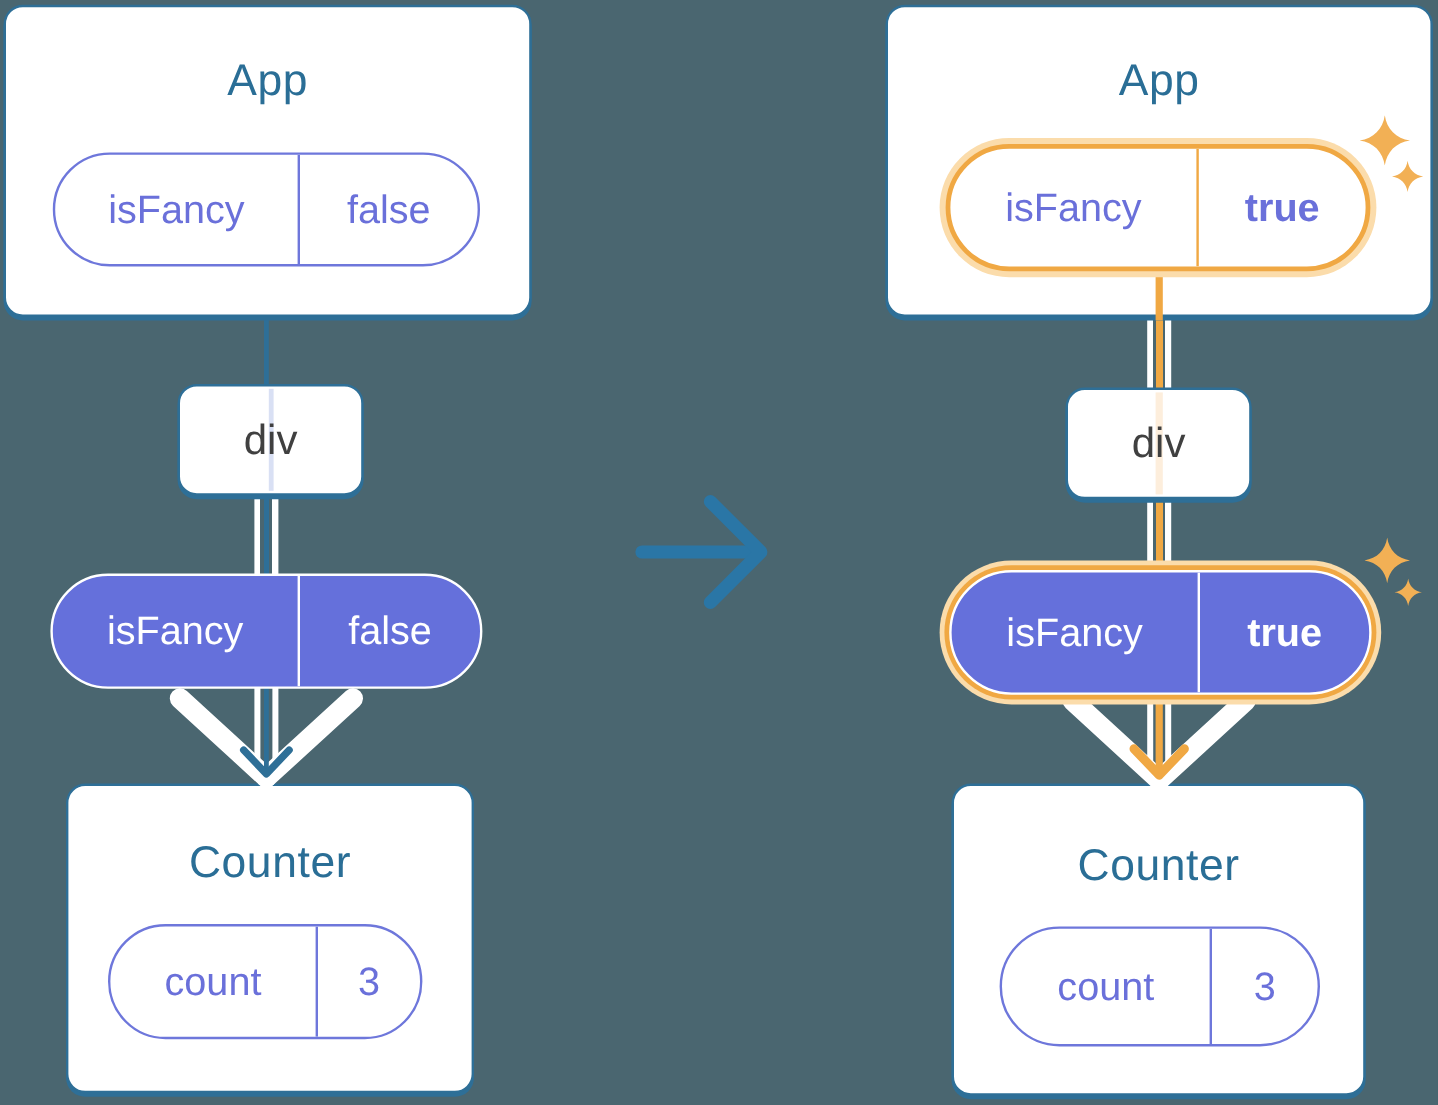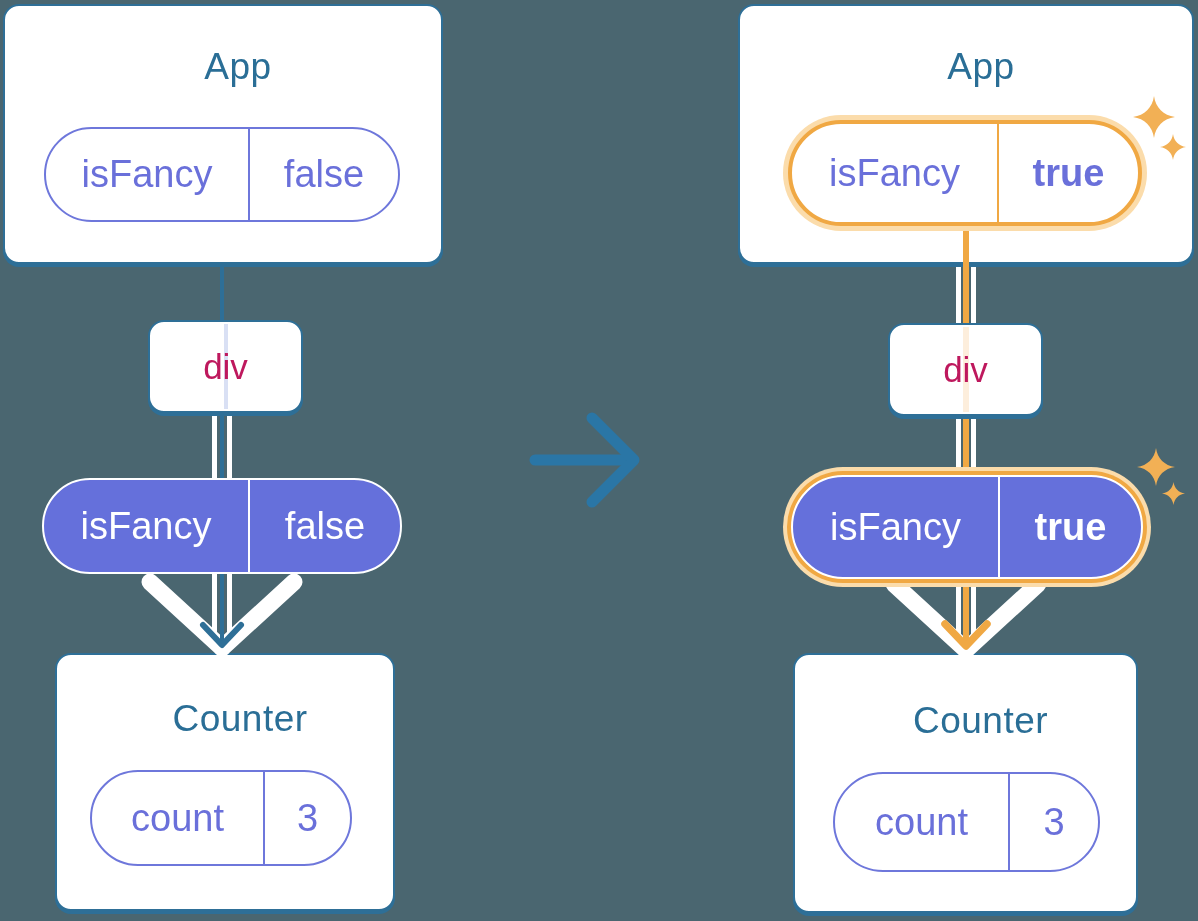--- a/index.html
+++ b/index.html
@@ -8,45 +8,45 @@
     background:#4a6670;
     font-family:"Liberation Sans",sans-serif;
   }
   
   .card{
     position:absolute;background:#ffffff;border:2px solid #2e6f97;
     border-radius:16px;box-shadow:0 3px 0 #2e6f97;box-sizing:border-box;
   }
   .card-title{
     position:absolute;text-align:center;color:#2a6e96;
-    font-size:37px;font-weight:500;letter-spacing:.5px;padding-left:15px;
+    font-size:37px;font-weight:500;letter-spacing:.5px;
   }
   .node-label{
     position:absolute;inset:0;display:flex;align-items:center;justify-content:center;
-    color:#be185d;font-size:35px;font-weight:500;z-index:2;
+    color:#404040;font-size:35px;font-weight:500;z-index:2;
   }
   .inner-line{
     position:absolute;top:2px;bottom:2px;left:50%;transform:translateX(-50%);z-index:1;
   }
   
   .pill{
     position:absolute;display:flex;align-items:stretch;box-sizing:border-box;
     border-radius:60px;overflow:hidden;z-index:6;
   }
   .pill-outline{background:#ffffff;border:2px solid #6e77db;color:#6a70da;}
   .pill-solid{background:#6570db;border:2px solid #ffffff;color:#ffffff;}
   .pill-fancy-outline{
     background:#ffffff;border:4px solid #f0a843;color:#6a70da;
     box-shadow:0 0 0 5px #fbdcab;
   }
   .pill-fancy-solid{
     background:#6570db;border:2px solid #ffffff;color:#ffffff;
     box-shadow:0 0 0 4px #f0a843,0 0 0 8px #fbdcab;
   }
-  .pill .cell{display:flex;align-items:center;justify-content:center;font-size:38px;}
+  .pill .cell{display:flex;align-items:center;justify-content:center;font-size:33px;}
   .pill .cell-r{flex:1;}
   .vdiv{width:2px;}
   .vdiv-purple{background:#6e77db;}
   .vdiv-white{background:#ffffff;}
   .vdiv-orange{background:#f0a843;}
   .bold{font-weight:700;text-align:center;}
   
   .line{position:absolute;}
   .shaft-blue{
     position:absolute;width:20px;

